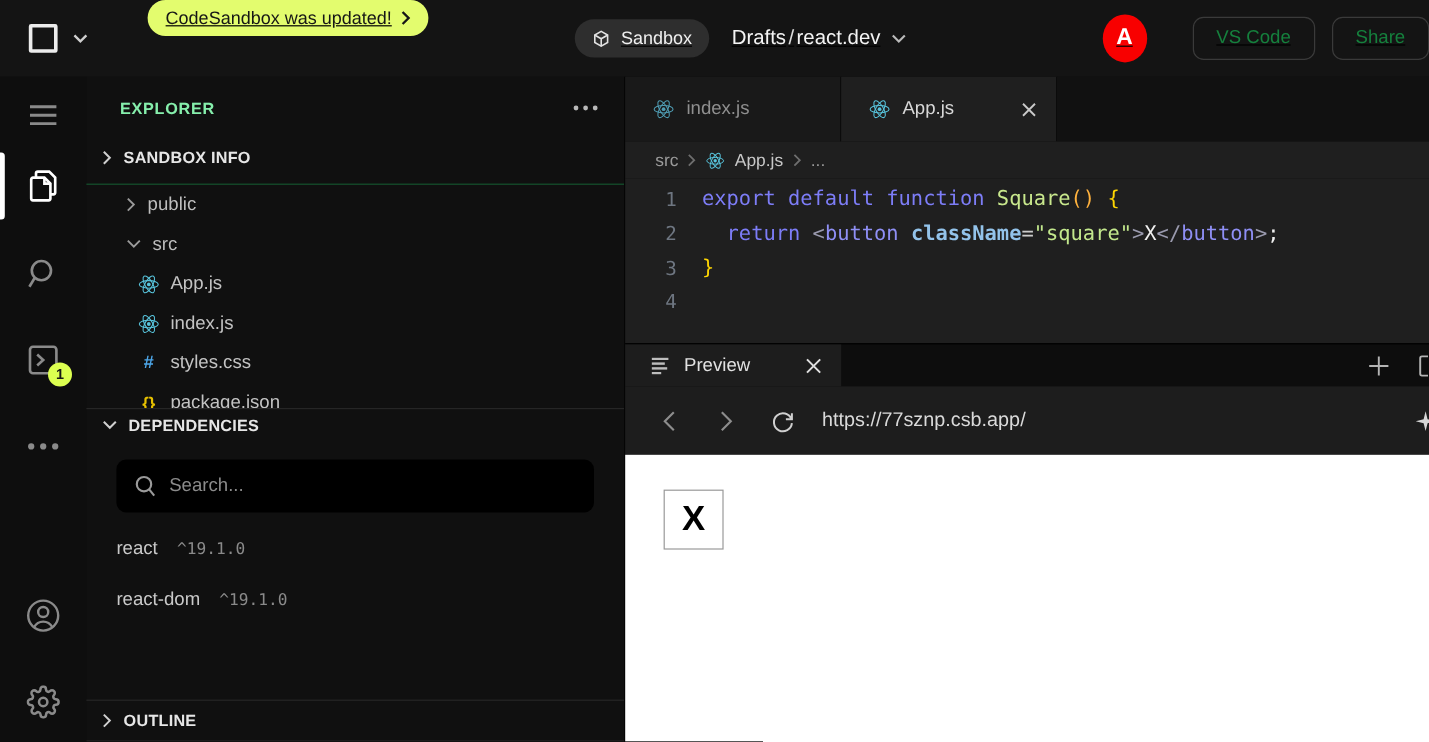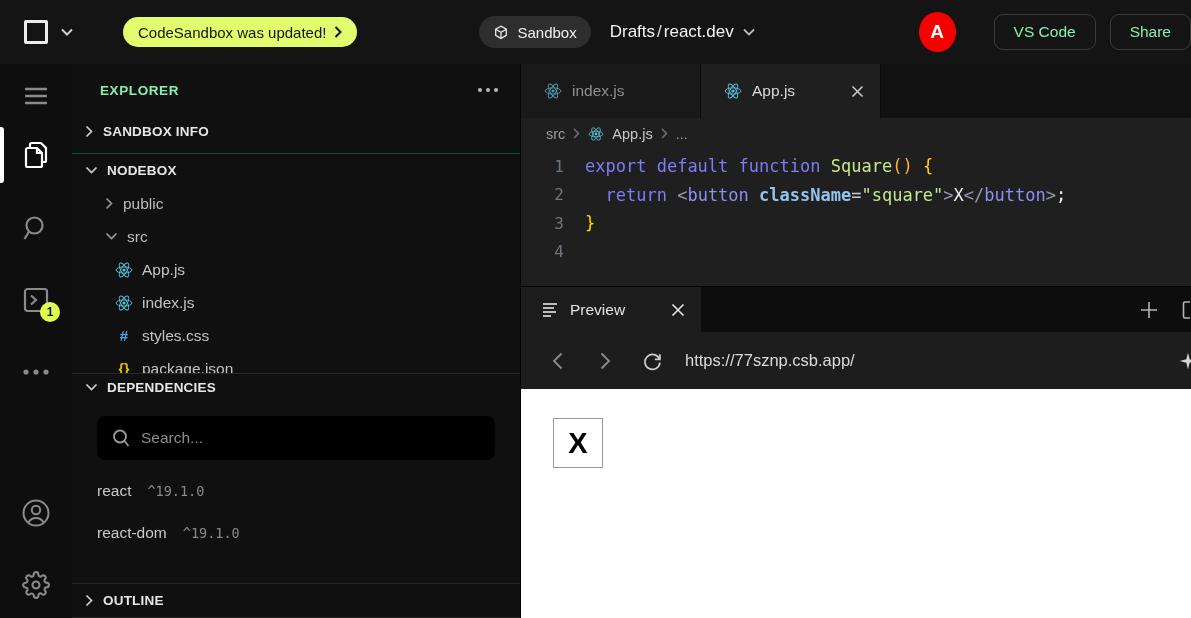--- a/index.html
+++ b/index.html
@@ -1,38 +1,38 @@
 <!DOCTYPE html>
 <html><head>
 <meta charset="utf-8">
 <style>
   * { margin:0; padding:0; box-sizing:border-box; }
   html,body { width:1191px; height:618px; overflow:hidden; background:#0e0e0e;
     font-family:"Liberation Sans", sans-serif; }
 
   
-  .topbar { height:64px; display:flex; align-items:center; padding-left:24px;
-    background:#141414; overflow:hidden; white-space:nowrap; }
+  .topbar { height:64px; display:flex; padding-left:24px;
+    background:#141414; overflow:hidden; white-space:nowrap;text-decoration:underline; }
   .logo-group { display:flex; align-items:center; gap:13px; }
   .logo-sq { width:24px; height:24px; border:3px solid #ececec; border-radius:2px; }
   .icon { display:inline-flex; align-items:center; justify-content:center; flex:none; }
   .pill { margin-left:50px; height:30px; display:flex; align-items:center; gap:8px;
     background:#e3fc6e; border-radius:15px; padding:0 15px; color:#161616;
     font-size:15px; font-weight:500; cursor:pointer; }
   .center-group { display:flex; align-items:center; margin-left:122px; gap:19px; }
   .sandbox-badge { height:32px; display:flex; align-items:center; gap:8px;
     background:#2e2e2e; border-radius:16px; padding:0 14px; color:#efefef; font-size:15px; }
   .proj-bc { display:flex; align-items:center; color:#f4f4f4; font-size:17px; }
   .proj-bc .sep { color:#e0e0e0; padding:0 2px; }
   .right-group { margin-left:auto; display:flex; align-items:center; gap:14px; }
   .avatar { width:37px; height:40px; border-radius:50%; background:#f80000; color:#fff;
     font-weight:700; font-size:19px; display:flex; align-items:center; justify-content:center;
     margin-right:24px; }
   .tb-btn { height:36px; padding:4px 19px; border:1px solid #3a3a3a; border-radius:9px;
-    background:transparent; color:#86efac; font-size:15.5px; font-family:"Liberation Sans",sans-serif;
+    background:transparent; color:#15803d; font-size:15.5px; font-family:"Liberation Sans",sans-serif;
     cursor:pointer; flex:none; }
 
   
   .main { display:flex; height:554px; }
 
   
   .activitybar { width:72px; background:#0e0e0e; display:flex; flex-direction:column;
     align-items:center; padding:12px 0 13px 0; flex:none; }
   .ab-item { width:72px; height:40px; display:flex; align-items:center; justify-content:center;
     position:relative; color:#7e7e7e; cursor:pointer; }
@@ -98,21 +98,21 @@
   .code-line { display:flex; height:28.5px; align-items:center; white-space:pre; }
   .ln { width:64px; text-align:right; padding-right:21px; color:#6e7681; font-size:16px; flex:none; }
   .tk-kw  { color:#7d7df7; } .tk-fn  { color:#c9e88d; }
   .tk-pr  { color:#ffb23e; } .tk-br  { color:#ffd602; }
   .tk-tag { color:#8f8ff5; } .tk-attr{ color:#93c3ea;font-weight:bold; }
   .tk-op  { color:#cccccc; } .tk-str { color:#c3e88d; }
   .tk-pun { color:#9a9aae; } .tk-txt { color:#efefef; }
   .tk-pl  { color:#d4d4d4; }
 
   
-  .pv-tabs { height:46px; background:#0d0d0d; border-top:1px solid #000; display:flex;
+  .pv-tabs { height:36px; background:#0d0d0d; border-top:1px solid #000; display:flex;
     align-items:stretch; }
   .pv-tab { width:180px; background:#1d1d1d; display:flex; align-items:center; gap:11px;
     padding:0 16px 0 22px; color:#e2e2e2; font-size:15.5px; cursor:pointer; }
   .pv-tab-rest { flex:1; display:flex; align-items:center; justify-content:flex-end;
     gap:24px; color:#b4b4b4; padding-right:0; overflow:hidden; }
   .pv-plus { cursor:pointer; }
   .pv-clip { margin-right:-9px; cursor:pointer; }
   .urlbar { height:57px; background:#1d1d1d; display:flex; align-items:center;
     padding-left:26px; gap:0; overflow:hidden; }
   .nav-ic { color:#8d8d8d; cursor:pointer; width:20px; }
@@ -251,28 +251,20 @@
         </span>
     </div>
     <div class="sec-row row-si">
       <span class="icon">
         <svg width="9" height="13" viewBox="0 0 9 13">
             <path d="M1.5 1.5l5 5-5 5" stroke="#cfcfcf" stroke-width="1.7" fill="none"></path>
           </svg>
       </span>
       <span>SANDBOX INFO</span>
     </div>
-    <div class="sec-row row-nb">
-      <span class="icon">
-        <svg width="13" height="9" viewBox="0 0 13 9">
-            <path d="M1.5 1.5l5 5 5-5" stroke="#cfcfcf" stroke-width="1.7" fill="none"></path>
-          </svg>
-      </span>
-      <span>NODEBOX</span>
-    </div>
 
     <div class="tree">
       <div class="tree-row folder">
         <span class="icon">
           <svg width="9" height="13" viewBox="0 0 9 13">
               <path d="M1.5 1.5l5 5-5 5" stroke="#9a9a9a" stroke-width="1.6" fill="none"></path>
             </svg>
         </span>
         <span>public</span>
       </div>

